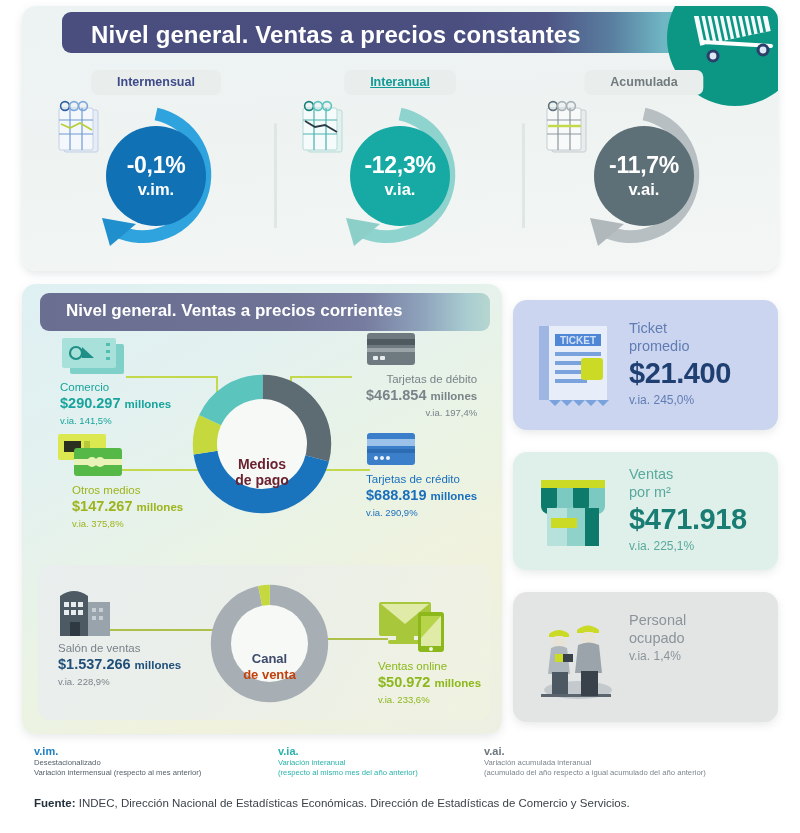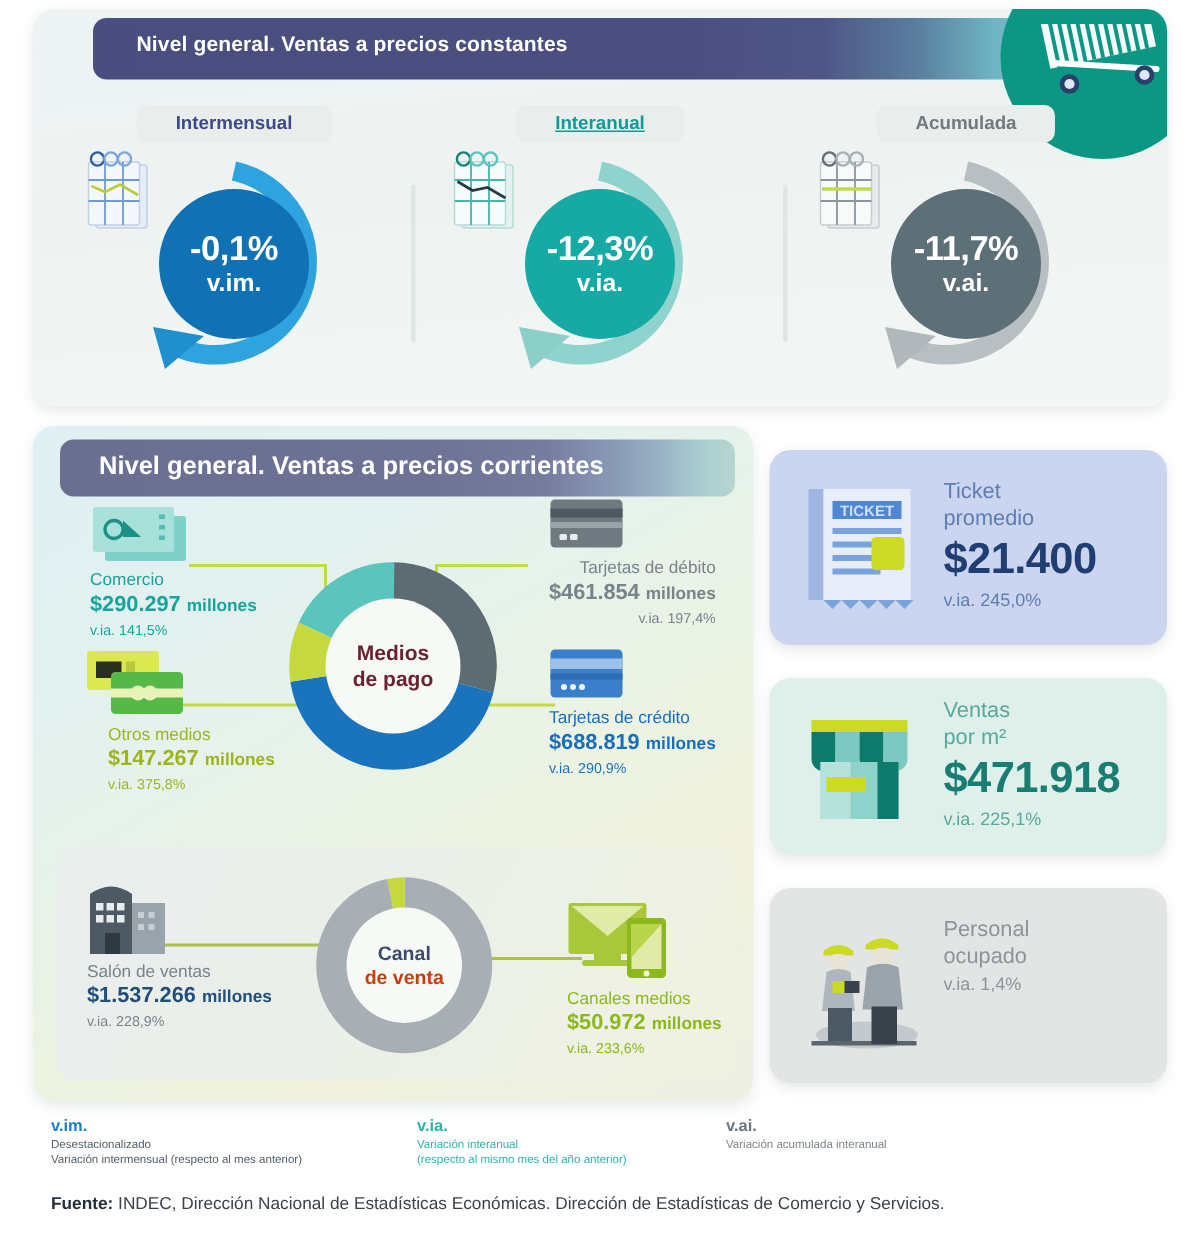--- a/index.html
+++ b/index.html
@@ -19,21 +19,21 @@
     box-shadow: 0 3px 9px rgba(120,135,140,.20);
     overflow: hidden;
   }
   .hdr-bar {
     position:absolute; left:40px; top:6px; width:640px; height:41px;
     border-radius: 9px;
     background: linear-gradient(90deg,#494e7e 0%,#4a4f80 62%,#4f5686 76%,#5a7fa0 86%,#6fb6c4 94%,#71c0c6 100%);
   }
   .hdr-bar span {
     position:absolute; left:29px; top:9px;
-    color:#ffffff; font-size:14px; font-weight:bold; letter-spacing:.1px;
+    color:#ffffff; font-size:24px; font-weight:bold; letter-spacing:.1px;
     white-space:nowrap;
   }
   .cart-circle {
     position:absolute; left:645px; top:-36px; width:136px; height:136px;
     border-radius:50%; background:#0c9785;
   }
   .cart-circle svg { position:absolute; left:24px; top:46px; }
 
   
   .gauge-row { position:absolute; left:0; top:52px; width:756px; height:205px; }
@@ -93,21 +93,21 @@
 
   .c-teal { color:#18a49c; } .c-olive{ color:#9eb41c; }
   .c-gray { color:#79838a; } .c-blue { color:#1a6fbd; }
   .c-dblue{ color:#1f4e79; } .c-green{ color:#8cb81b; }
 
   .leader { position:absolute; background:#c3d94b; height:1.6px; }
 
   .donut { position:absolute; }
   .donut .hole {
     position:absolute; border-radius:50%; background:#f7f9f6;
-    display:flex; flex-direction:column; align-items:center; justify-content:center;
+    display:flex; flex-direction:column; align-items:center; justify-content:flex-end;
     text-align:center;
   }
   .donut .hole span { display:block; font-weight:bold; line-height:1.18; }
 
   
   .rcard { position:absolute; left:513px; width:265px; border-radius:14px;
            box-shadow:0 3px 8px rgba(120,135,140,.18); overflow:hidden; }
   .r1 { top:300px; height:130px; background:#ccd5ef; }
   .r2 { top:452px; height:118px; background:#dff0ea; }
   .r3 { top:592px; height:130px; background:#e3e5e4; }
@@ -403,21 +403,21 @@
       <rect x="1" y="2" width="52" height="34" rx="2" fill="#a9c73a"></rect>
       <path d="M3 4 L51 4 L27 24 Z" fill="#dfeba6"></path>
       <rect x="18" y="36" width="18" height="4" fill="#a9c73a"></rect>
       <rect x="10" y="40" width="34" height="4" rx="2" fill="#a9c73a"></rect>
       <rect x="40" y="12" width="26" height="40" rx="3" fill="#8cb81b"></rect>
       <rect x="43" y="16" width="20" height="30" fill="#dfeba6"></rect>
       <path d="M43 16 L63 16 L43 38 Z" fill="#b7d44a"></path>
       <circle cx="53" cy="49" r="2" fill="#f3f8df"></circle>
     </svg>
     <div class="lbl" style="left:356px; top:375px;">
-      <div class="t c-green">Canales medios</div>
+      <div class="t c-green">Ventas online</div>
       <div class="m c-green">
         <span>$50.972</span>
         <span class="unit">millones</span>
       </div>
       <div class="s c-green">v.ia. 233,6%</div>
     </div>
   </div>
 
   <div class="rcard r1">
     <svg class="rico" width="82" height="88" viewBox="0 0 82 88">
@@ -493,20 +493,21 @@
       <div class="a">Variación intermensual (respecto al mes anterior)</div>
     </div>
     <div class="fcol c2">
       <div class="k">v.ia.</div>
       <div class="a">Variación interanual</div>
       <div class="a">(respecto al mismo mes del año anterior)</div>
     </div>
     <div class="fcol c3">
       <div class="k" style="color:#6b767e">v.ai.</div>
       <div class="a">Variación acumulada interanual</div>
+      <div class="a">(acumulado del año respecto a igual acumulado del año anterior)</div>
     </div>
   </div>
 
   <div class="source">
     <b>Fuente:</b><span> INDEC, Dirección Nacional de Estadísticas Económicas. Dirección de Estadísticas de Comercio y Servicios.</span>
   </div>
 
 </div>
 
 </body></html>

